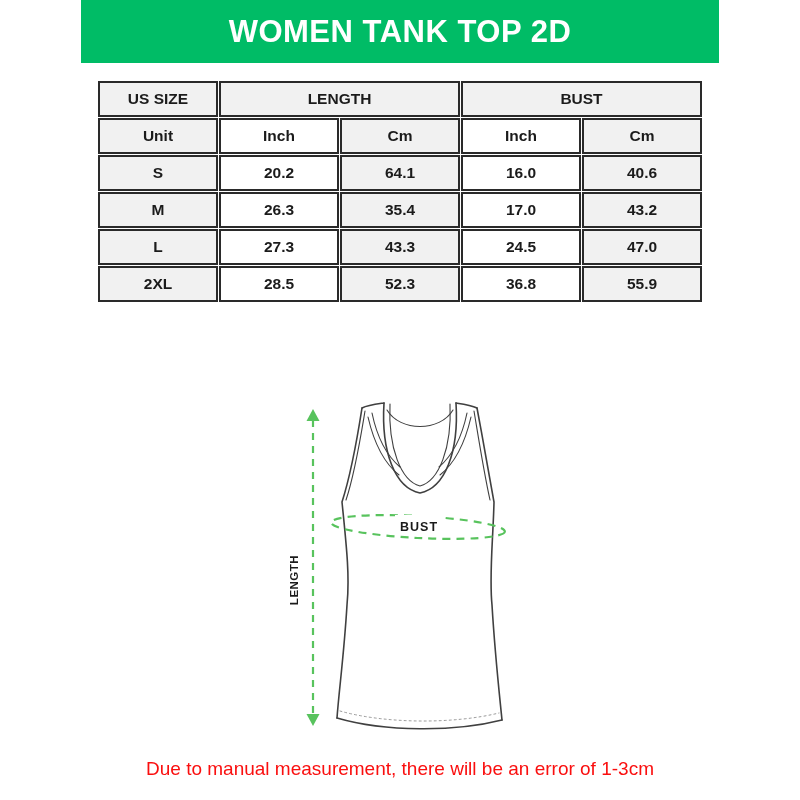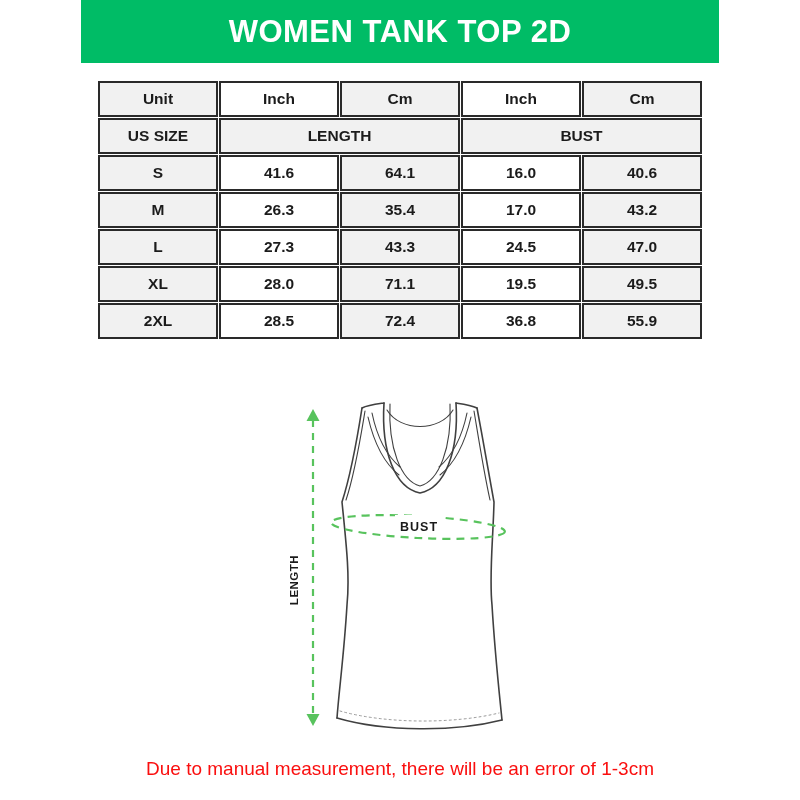--- a/index.html
+++ b/index.html
@@ -39,63 +39,56 @@
   <table class="size-table">
     <colgroup>
       <col style="width:20%">
         <col style="width:20%">
         <col style="width:20%">
         <col style="width:20%">
         <col style="width:20%">
     </colgroup>
     <tbody>
       <tr>
+        <th class="shade">US SIZE</th>
+        <th class="shade" colspan="2">LENGTH</th>
+        <th class="shade" colspan="2">BUST</th>
+      </tr>
+      <tr>
         <td class="shade">Unit</td>
         <td class="plain">Inch</td>
         <td class="shade">Cm</td>
         <td class="plain">Inch</td>
         <td class="shade">Cm</td>
       </tr>
       <tr>
-        <th class="shade">US SIZE</th>
-        <th class="shade" colspan="2">LENGTH</th>
-        <th class="shade" colspan="2">BUST</th>
-      </tr>
-      <tr>
         <td class="shade">S</td>
-        <td class="plain">41.6</td>
+        <td class="plain">20.2</td>
         <td class="shade">64.1</td>
         <td class="plain">16.0</td>
         <td class="shade">40.6</td>
       </tr>
       <tr>
         <td class="shade">M</td>
         <td class="plain">26.3</td>
         <td class="shade">35.4</td>
         <td class="plain">17.0</td>
         <td class="shade">43.2</td>
       </tr>
       <tr>
         <td class="shade">L</td>
         <td class="plain">27.3</td>
         <td class="shade">43.3</td>
         <td class="plain">24.5</td>
         <td class="shade">47.0</td>
       </tr>
       <tr>
-        <td class="shade">XL</td>
-        <td class="plain">28.0</td>
-        <td class="shade">71.1</td>
-        <td class="plain">19.5</td>
-        <td class="shade">49.5</td>
-      </tr>
-      <tr>
         <td class="shade">2XL</td>
         <td class="plain">28.5</td>
-        <td class="shade">72.4</td>
+        <td class="shade">52.3</td>
         <td class="plain">36.8</td>
         <td class="shade">55.9</td>
       </tr>
     </tbody>
   </table>
 
   <svg class="diagram" viewBox="280 393 240 362" xmlns="http://www.w3.org/2000/svg">
 
     <g stroke="#404040" fill="none" stroke-width="1.6" stroke-linecap="round">
 

